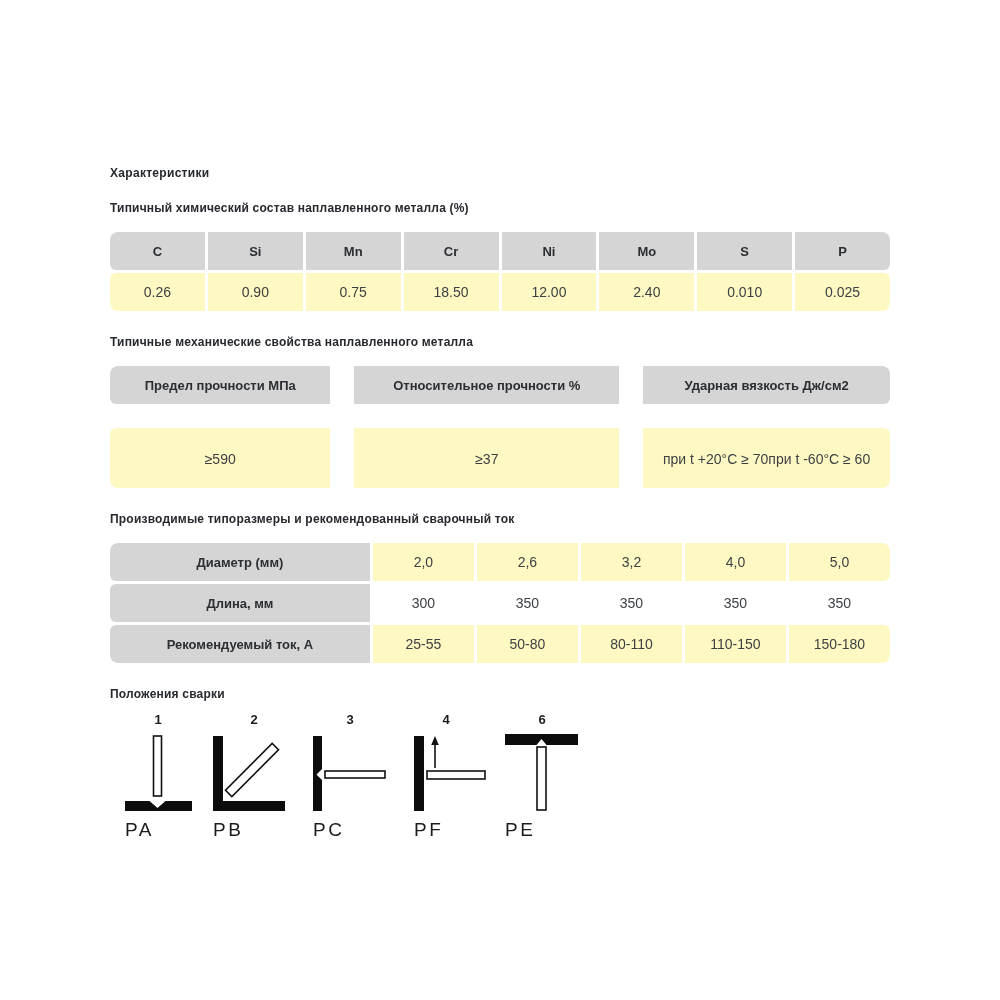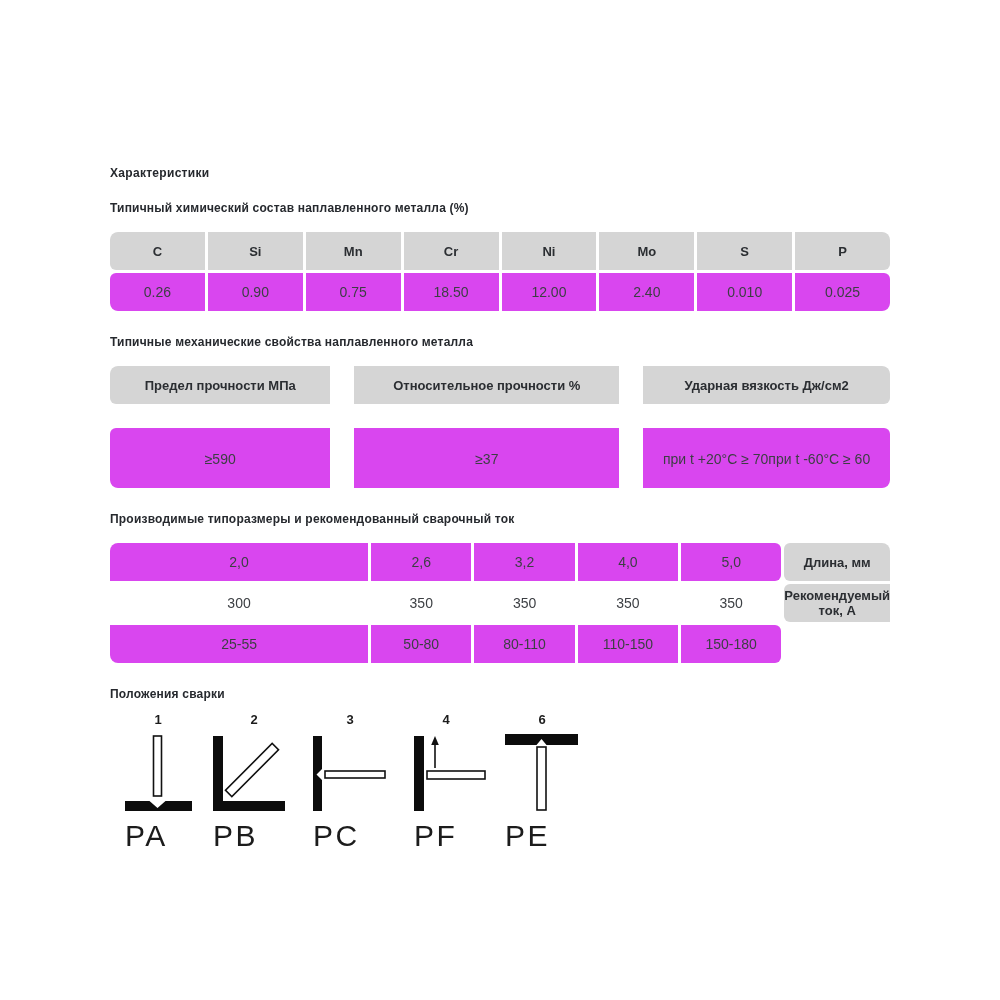--- a/index.html
+++ b/index.html
@@ -48,21 +48,21 @@
     text-align: center;
     box-sizing: border-box;
   }
   .head {
     background: #d5d5d5;
     font-weight: 700;
     font-size: 13px;
     color: #2b2e32;
   }
   .val {
-    background: #d946ef;
+    background: #fef9c3;
     font-size: 14px;
     color: #3c3f43;
   }
   .val.white { background: #ffffff; }
   .tbl-mech .val {
     align-items: flex-start;
     padding-top: 20px;
     line-height: 22px;
   }
   .two-line { flex-direction: row; justify-content: center; }
@@ -77,21 +77,21 @@
   .pos-num {
     height: 20px;
     text-align: center;
     font-size: 13px;
     font-weight: 700;
     color: #1c1c1c;
   }
   .pos svg { display: block; }
   .pos-label {
     margin-top: 3px;
-    font-size: 30px;
+    font-size: 19px;
     letter-spacing: 2.5px;
     color: #1c1c1c;
   }
   .pos:nth-child(1) .pos-label { padding-left: 15px; }
   .pos:nth-child(2) .pos-label { padding-left: 7px; }
   .pos:nth-child(3) .pos-label { padding-left: 11px; }
   .pos:nth-child(4) .pos-label { padding-left: 16px; }
   .pos:nth-child(5) .pos-label { padding-left: 11px; }
 </style>
 </head>
@@ -129,20 +129,21 @@
     <div class="cell val round-left">≥590</div>
     <div class="cell val">≥37</div>
     <div class="cell val two-line round-right">
       <span>при t +20°C ≥ 70</span>
       <span>при t -60°C ≥ 60</span>
     </div>
   </div>
 
   <h2>Производимые типоразмеры и рекомендованный сварочный ток</h2>
   <div class="tbl tbl-size">
+    <div class="cell head round-left">Диаметр (мм)</div>
     <div class="cell val">2,0</div>
     <div class="cell val">2,6</div>
     <div class="cell val">3,2</div>
     <div class="cell val">4,0</div>
     <div class="cell val round-right">5,0</div>
 
     <div class="cell head round-left">Длина, мм</div>
     <div class="cell val white">300</div>
     <div class="cell val white">350</div>
     <div class="cell val white">350</div>

